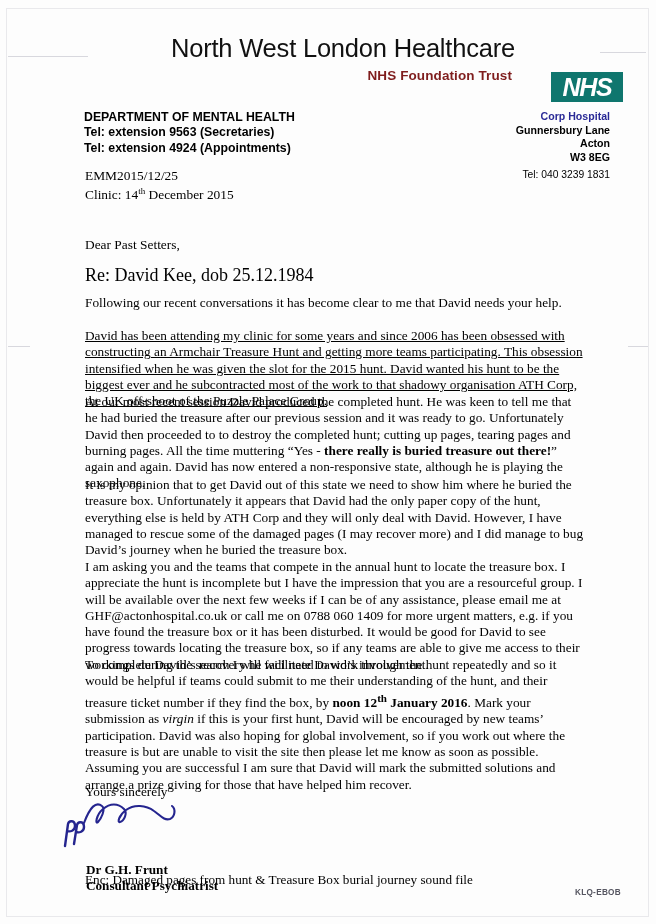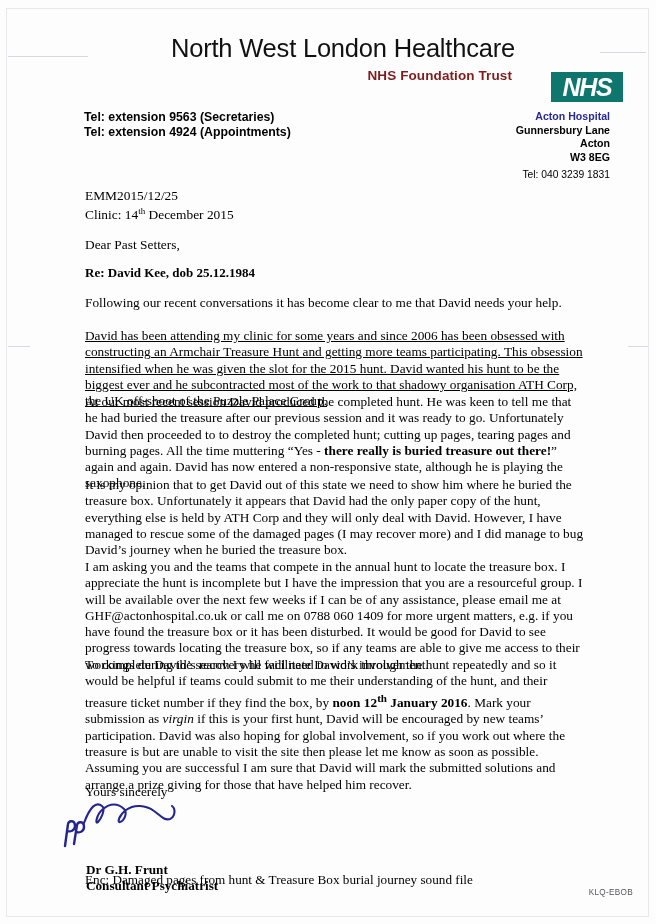--- a/index.html
+++ b/index.html
@@ -112,37 +112,37 @@
     font-family: "Liberation Sans", sans-serif;
     font-size: 10.3px;
     font-weight: normal;
     color: #000000;
     white-space: nowrap;
   }
 
   
   .ref-block {
     position: absolute;
-    left: 85px; top: 188px;
+    left: 85px; top: 168px;
     font-size: 13.4px;
     line-height: 15.6px;
     white-space: nowrap;
   }
   .ref-block sup { font-size: 9px; }
 
   .salutation {
     position: absolute;
     left: 85px; top: 237px;
     font-size: 13.4px;
   }
   .subject {
     position: absolute;
     left: 85px; top: 265px;
-    font-size: 13px;
-    font-weight: bold;
+    font-size: 18px;
+    font-weight: normal;
   }
 
   .body-text {
     position: absolute;
     left: 85px;
     width: 502px;
     font-size: 13.3px;
     line-height: 16.3px;
     text-align: left;
   }
@@ -180,25 +180,26 @@
     margin-top: 42px;
   }
   .enclosure {
     position: absolute;
     left: 85px; top: 872px;
     font-size: 13.2px;
     text-align: right;
   }
   .doc-code {
     position: absolute;
-    right: 23px; top: 888px;
+    right: 35px; top: 888px;
     font-family: "Liberation Sans", sans-serif;
     font-size: 8.2px;
     color: #555560;
     letter-spacing: 0.3px;
+    font-weight: bold;
   }
   b, strong { font-weight: bold; }
   i, em { font-style: italic; }
 </style>
 </head>
 <body>
 
 <div class="page">
 
   <div class="scan-edge edge-left"></div>
@@ -211,26 +212,27 @@
   <div class="fold-line" style="left:8px; top:346px; width:22px;"></div>
   <div class="fold-line" style="left:628px; top:346px; width:20px;"></div>
 
   <div class="masthead">
     <div class="trust-name">North West London Healthcare</div>
     <div class="trust-sub">NHS Foundation Trust</div>
     <div class="nhs-logo">NHS</div>
   </div>
 
   <div class="dept-block">
+    <div>DEPARTMENT OF MENTAL HEALTH</div>
     <div>Tel: extension 9563 (Secretaries)</div>
     <div>Tel: extension 4924 (Appointments)</div>
   </div>
 
   <div class="addr-block">
-    <div class="addr-hospital">Acton Hospital</div>
+    <div class="addr-hospital">Corp Hospital</div>
     <div>Gunnersbury Lane</div>
     <div>Acton</div>
     <div>W3 8EG</div>
   </div>
   <div class="addr-tel">Tel: 040 3239 1831</div>
 
   <div class="ref-block">
     <div>EMM2015/12/25</div>
     <div><span>Clinic: 14</span><sup>th</sup><span> December 2015</span></div>
   </div>

